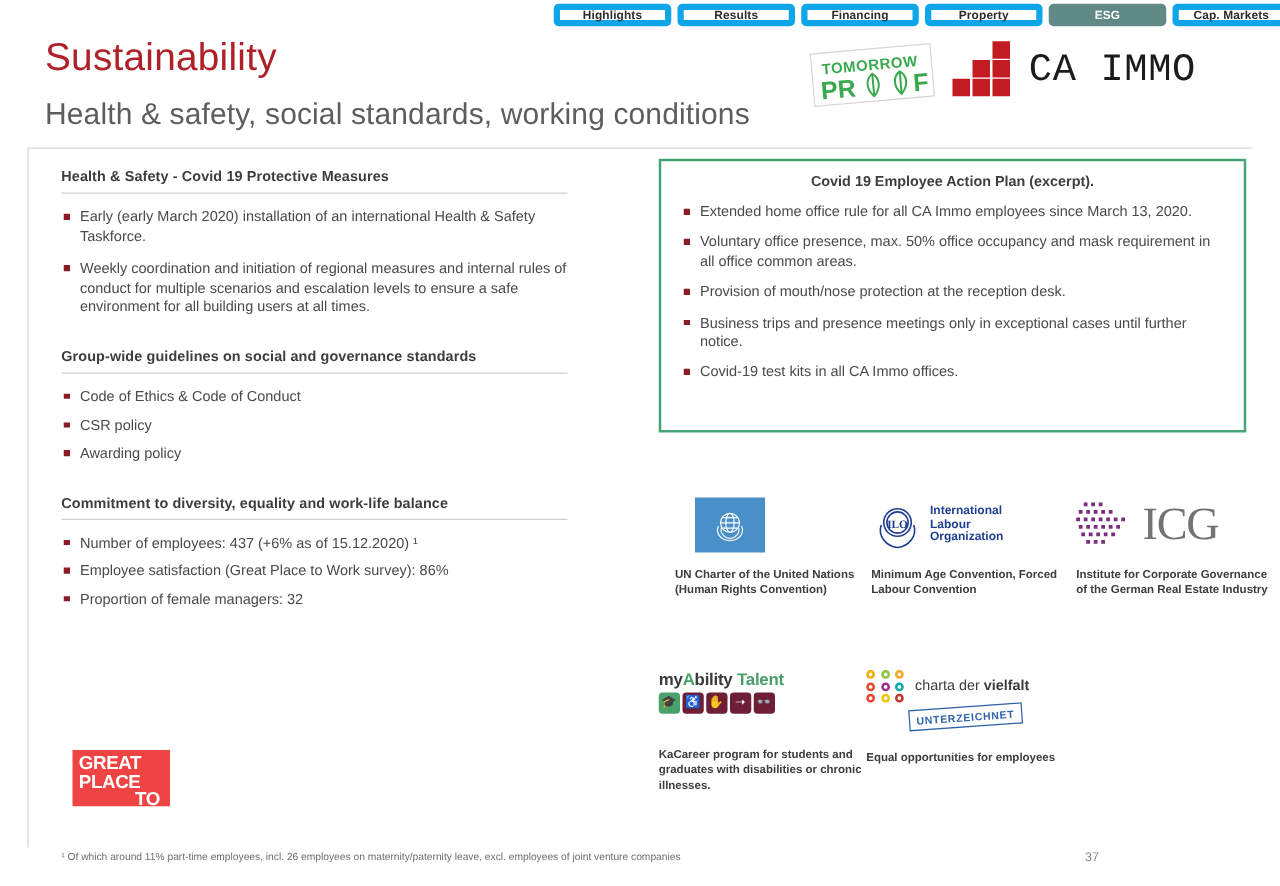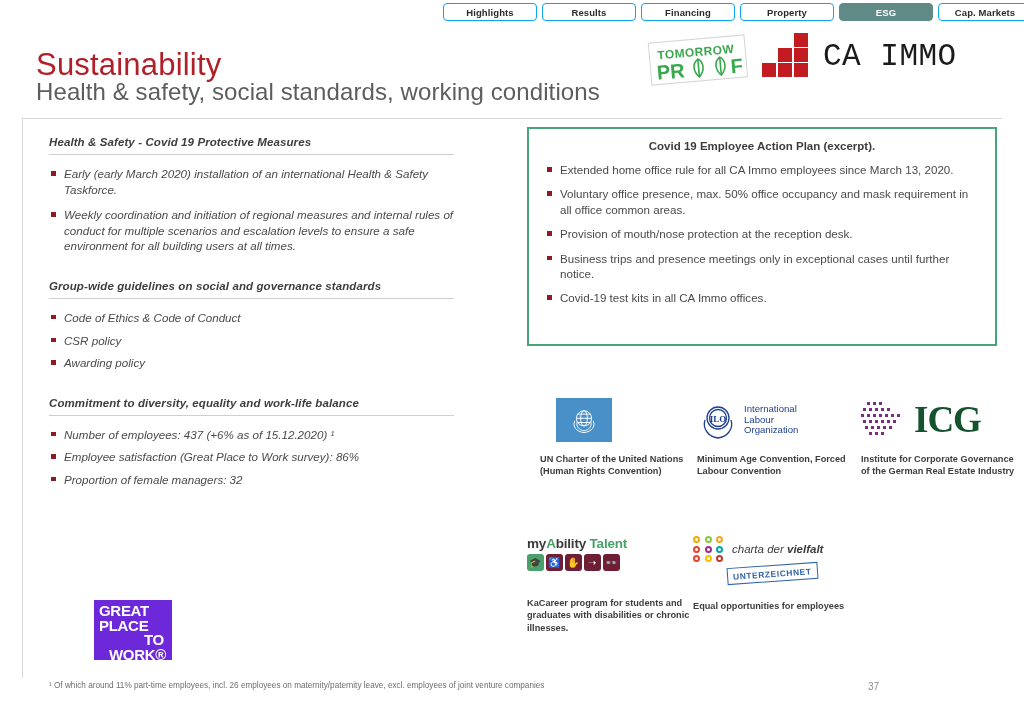--- a/index.html
+++ b/index.html
@@ -8,72 +8,72 @@
     background: #ffffff;
     font-family: "Liberation Sans", sans-serif;
     overflow: hidden;
   }
   .slide { position: relative; width: 1024px; height: 709px; background:#fff; }
 
   
   .tabbar { position:absolute; top:3px; left:443px; display:flex; gap:5px; }
   .tab {
     width: 94px; height: 18px;
-    border: 1px solid #0ea5e9; border-radius: 4px;
+    border: 5px solid #0ea5e9; border-radius: 4px;
     background:#fff; color:#2b2b2b;
     font-size: 9.5px; font-weight: 600;
     display:flex; align-items:center; justify-content:center;
     letter-spacing:.1px;
   }
   .tab.active { background:#5f8a85; border-color:#5f8a85; color:#ffffff; font-weight:600; }
 
   
   .title {
-    position:absolute; left:36px; top:47px;
+    position:absolute; left:36px; top:28px;
     font-size: 31px; color:#b02028; font-weight: 400; letter-spacing:.2px;
   }
   .subtitle {
     position:absolute; left:36px; top:78px;
     font-size: 24px; color:#5d5d5d; font-weight: 400; letter-spacing:.1px;
   }
 
   
   .tomorrow-logo { position:absolute; left:646px; top:33px; width:104px; height:56px; }
   .caimmo-logo { position:absolute; left:762px; top:33px; display:flex; align-items:center; gap:11px; }
   .caimmo-blocks { position:relative; width:50px; height:46px; }
   .blk { position:absolute; background:#c21b21; }
   .caimmo-word { font-family:Liberation Mono, monospace; font-size:31px; color:#1b1b1b; letter-spacing:.5px; }
 
   
   .hrule-top { position:absolute; left:22px; top:118px; width:980px; height:1px; background:#d8d8d8; }
   .vrule-left { position:absolute; left:22px; top:118px; width:1px; height:560px; background:#d8d8d8; }
 
   
-  .lcol { position:absolute; left:49px; top:136px; width:412px;font-style:italic; }
+  .lcol { position:absolute; left:49px; top:136px; width:412px; }
   .sec-head {
     font-size: 11.5px; font-weight: 700; color:#3d3d3d; letter-spacing:.1px;
   }
   .sec-rule { width: 405px; height:1px; background:#cfcfcf; margin-top:6px; }
   ul.bl { list-style:none; margin-top:11px; }
   ul.bl li {
     position:relative; padding-left:15px; margin-bottom:10px;
     font-size: 11.6px; line-height: 15.6px; color:#4a4a4a;
   }
   ul.bl li::before {
     content:""; position:absolute; left:2px; top:5px;
     width:4.5px; height:4.5px; background:#8c1b25;
   }
   ul.bl.tight li { margin-bottom: 7px; }
 
   
   .gptw {
     position:absolute; left:58px; top:600px;
-    width:78px; height:60px; background:#6d28d9;
+    width:78px; height:45px; background:#ef4444;
     color:#fff; font-weight:700; font-size:15px; line-height:14.5px;
-    padding:4px 4px 0 5px; letter-spacing:-.3px;margin-left:36px;
+    padding:4px 4px 0 5px; letter-spacing:-.3px;
   }
   .gptw div { text-align:left; }
   .gptw .r3 { text-align:right; padding-right:4px;}
   .gptw .r4 { text-align:right; padding-right:2px;}
 
   
   .greenbox {
     position:absolute; left:527px; top:127px; width:470px; height:219px;
     border: 2px solid #45a579; background:#fff;
   }
@@ -104,47 +104,47 @@
   }
 
   
   .un-flag { width:56px; height:44px; background:#4a90c8; display:flex;
              align-items:center; justify-content:center; margin-left:16px;}
   .un-emb { width:34px; height:32px; position:relative; }
 
   
   .ilo { display:flex; align-items:center; gap:5px; }
   .ilo-seal { width:42px; height:42px; position:relative; }
-  .ilo-words { font-size:9.6px; font-weight:400; color:#1d3f8f; line-height:10.6px; }
+  .ilo-words { font-size:9.6px; font-weight:700; color:#1d3f8f; line-height:10.6px; }
 
   
   .icg { display:flex; align-items:center; gap:3px; }
   .icg-dots { width:50px; height:40px; position:relative; }
   .icg-dots i { position:absolute; width:3px; height:3px; background:#7b2d7e; display:block; }
-  .icg-word { font-family:"Liberation Serif", serif; font-weight:700;
-              font-size:37px; color:#14532d; letter-spacing:-1px; line-height:34px; }
+  .icg-word { font-family:"Liberation Serif", serif; font-weight:400;
+              font-size:37px; color:#737373; letter-spacing:-1px; line-height:34px; }
 
   
   .mya-wrap { }
   .mya-word { font-size:13.5px; font-weight:700; letter-spacing:-.2px; }
   .mya-my { color:#3b3b3b; }
   .mya-a { color:#4aa06b; }
   .mya-bility { color:#3b3b3b; }
   .mya-talent { color:#4aa06b; }
   .mya-tiles { display:flex; gap:2.5px; margin-top:3px; }
   .mya-tile { width:16.5px; height:16.5px; border-radius:3px; background:#6e1f35;
               color:#fff; font-size:10px; display:flex; align-items:center; justify-content:center; }
   .mya-tile.green { background:#4aa06b; }
 
   
   .cdv { position:relative; }
   .cdv-top { display:flex; align-items:center; gap:7px; }
   .cdv-dots { display:grid; grid-template-columns:repeat(3,9px); grid-gap:2.5px; }
   .cdv-dots i { width:7px; height:7px; border-radius:50%; border:2px solid #000; display:block; }
-  .cdv-word { font-size:11.5px; color:#3b3b3b;font-style:italic; }
+  .cdv-word { font-size:11.5px; color:#3b3b3b; }
   .cdv-word b { font-weight:700; }
   .cdv-stamp {
     margin: 3px 0 0 34px; display:inline-block;
     border:1.5px solid #2f63a8; color:#2f63a8;
     font-size:8.4px; font-weight:600; letter-spacing:.6px;
     padding:2.5px 5px; transform: rotate(-4deg);
   }
 
   
   .fif { color:#e8602c; font-weight:700; line-height:16px; }

